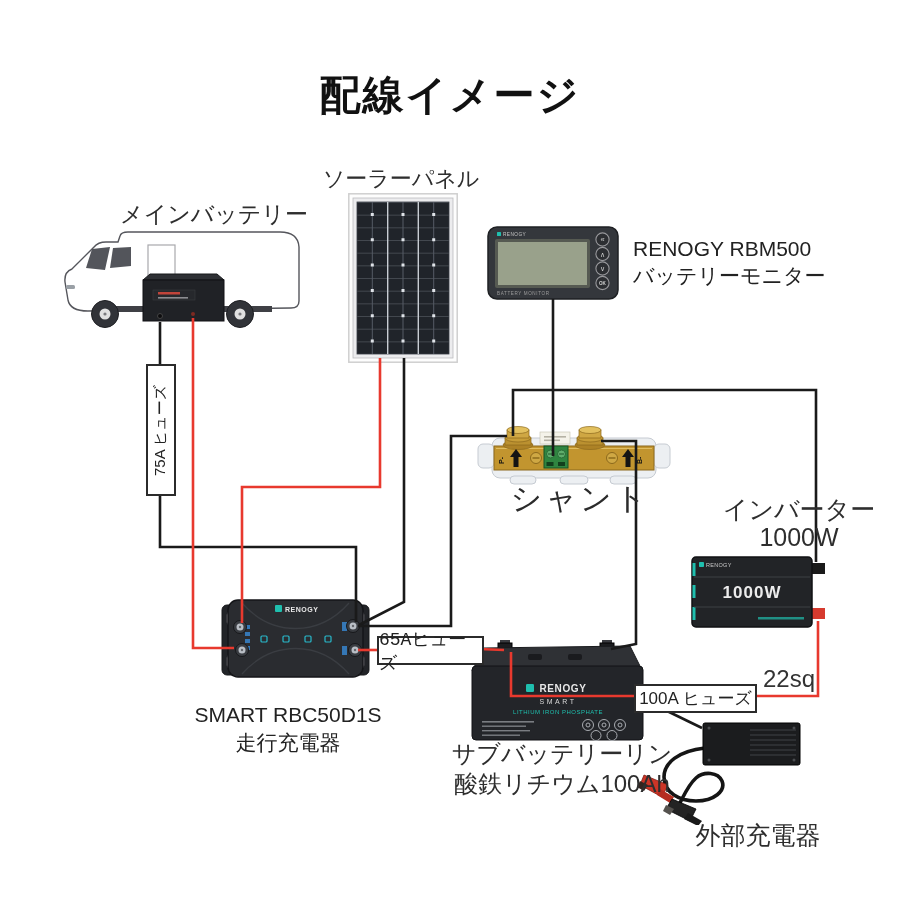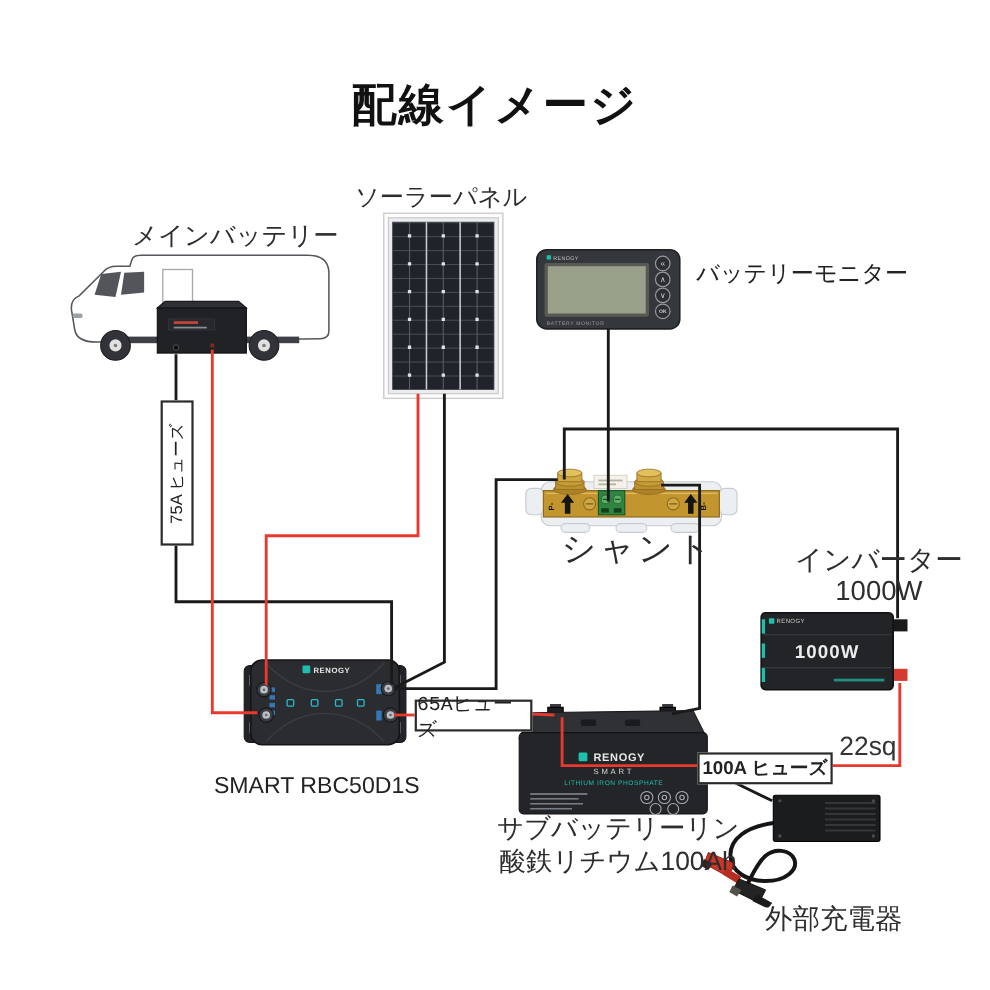--- a/index.html
+++ b/index.html
@@ -20,49 +20,51 @@
 </head>
 <body>
 
 <div id="canvas">
 
   <div class="lbl center lblz" style="left:401px;top:164px;font-size:22px;">ソーラーパネル</div>
   <div class="lbl title center lblz" style="left:450px;top:68px;">配線イメージ</div>
   <div class="lbl center lblz" style="left:214px;top:199px;font-size:23px;">メインバッテリー</div>
 
   <div class="lbl lblz" style="left:633px;top:235px;font-size:21px;line-height:27px;color:#222;">
+    <div>RENOGY RBM500</div>
     <div>バッテリーモニター</div>
   </div>
 
   <div class="lbl center lblz" style="left:551px;top:478px;font-size:31px;letter-spacing:3px;color:#2b2b2b;margin-left:29px;">シャント</div>
 
   <div class="lbl center lblz" style="left:755px;top:495px;font-size:25px;line-height:28px;margin-left:44px;">
     <div>インバーター</div>
     <div>1000W</div>
   </div>
 
   <div class="lbl center lblz" style="left:288px;top:701px;font-size:21px;line-height:28px;color:#222;">
     <div>SMART RBC50D1S</div>
+    <div>走行充電器</div>
   </div>
 
   <div class="lbl center lblz" style="left:562px;top:739px;font-size:24px;line-height:30px;">
     <div>サブバッテリーリン</div>
     <div>酸鉄リチウム100Ah</div>
   </div>
 
   <div class="lbl center lblz" style="left:758px;top:819px;font-size:25px;">外部充電器</div>
   <div class="lbl lblz" style="left:763px;top:665px;font-size:24px;color:#333;">22sq</div>
 
   <div class="fusebox" style="left:146px;top:364px;width:26px;height:128px;">
     <span class="v-text" style="font-size:15px;">75A ヒューズ</span>
   </div>
   <div class="fusebox" style="left:377px;top:636px;width:103px;height:25px;">
     <span style="font-size:18px;font-family:Liberation Mono, monospace;">65Aヒューズ</span>
   </div>
-  <div class="fusebox" style="left:634px;top:684px;width:119px;height:25px;font-weight:bold;">
+  <div class="fusebox" style="left:634px;top:684px;width:119px;height:25px;">
     <span style="font-size:17px;">100A ヒューズ</span>
   </div>
 
   <svg class="abs dev" style="left:58px;top:228px;" width="255" height="105" viewBox="0 0 255 105">
     <g stroke="#55565c" stroke-width="1.4" fill="#ffffff">
       <path d="M 10,72 L 7,54 Q 6,44 14,41 L 36,19 Q 40,14 48,14 L 60,14 L 62,8 Q 63,4 70,4 L 222,4 Q 240,4 241,19 L 241,73 Q 241,80 233,80 L 30,83 Q 12,83 10,72 Z"></path>
     </g>
     <path d="M 34,21 L 52,19 L 47,42 L 28,40 Z" fill="#53555b"></path>
     <path d="M 55,20 L 73,19 L 73,38 L 52,40 Z" fill="#53555b"></path>
     <rect x="8" y="57" width="9" height="4" rx="1.5" fill="#9aa0a6"></rect>

